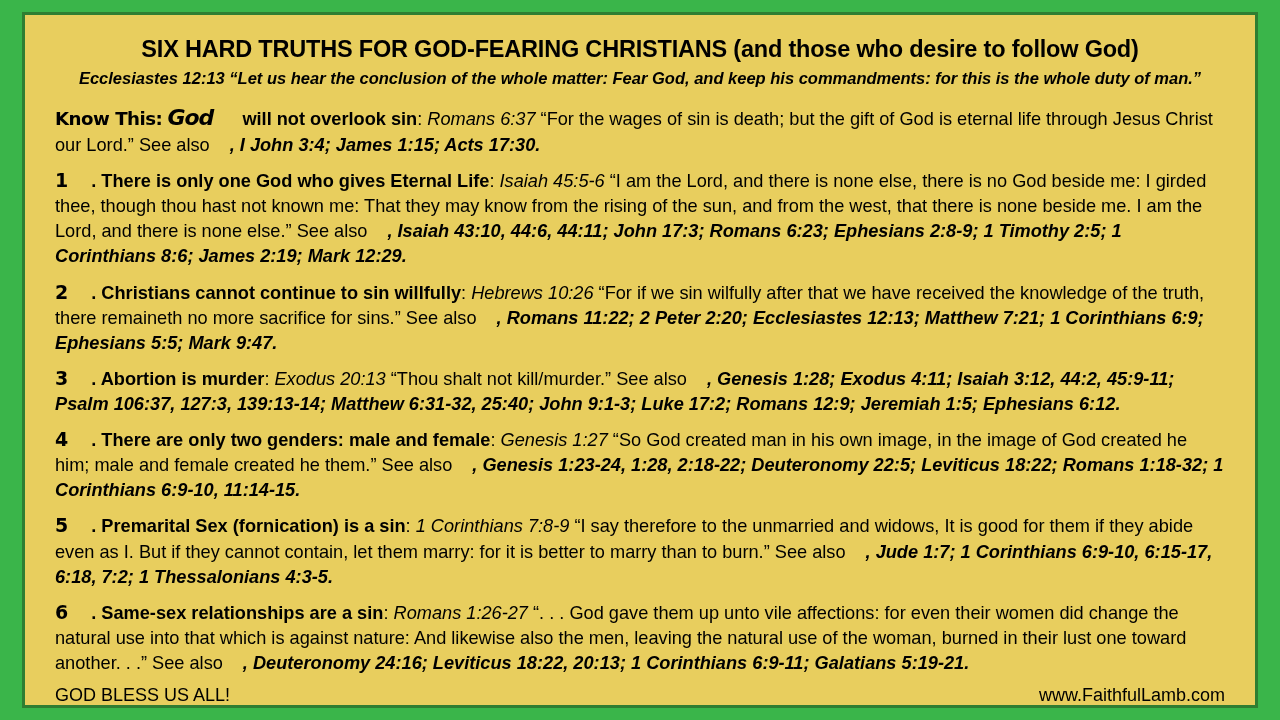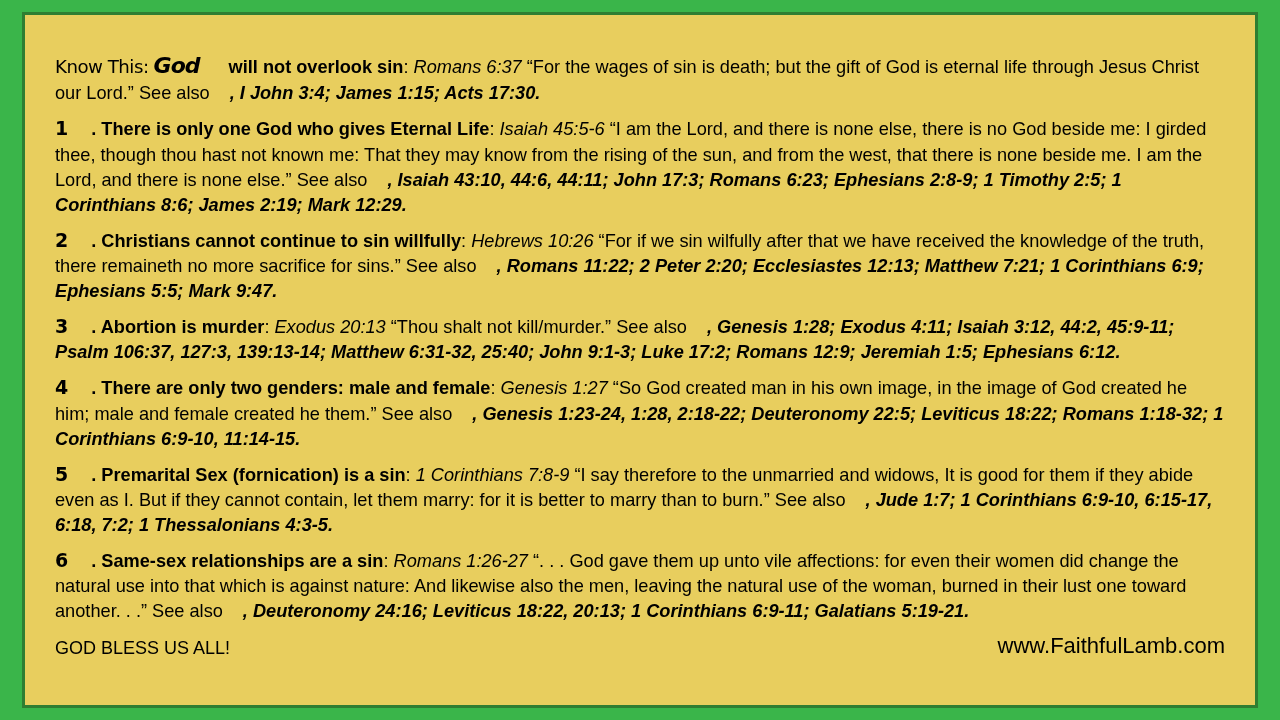--- a/index.html
+++ b/index.html
@@ -57,21 +57,21 @@
     font-size: 19px;
     letter-spacing: -1px;
     color: #000;
   }
   .lead {
     font-weight: bold;
     margin-left: 24px;
   }
   .know {
     font-family: "DejaVu Sans", sans-serif;
-    font-weight: normal;
+    font-weight: bold;
     letter-spacing: -0.5px;
   }
   .godword {
     font-family: "DejaVu Sans", sans-serif;
     font-weight: bold;
     font-size: 22px;
     letter-spacing: -1px;
     font-style: italic;
   }
   .ref {
@@ -84,36 +84,38 @@
   }
   .reflist {
     font-style: italic;
     font-weight: bold;
     margin-left: 20px;
   }
   .footer {
     margin-top: 2px;
     display: flex;
     justify-content: space-between;
-    align-items: flex-end;
+    align-items: flex-start;
     font-size: 17.5px;
     color: #000;
   }
   .bless {
     font-size: 18px;
   }
   .site {
-    font-size: 22px;
+    font-size: 18px;
   }
 </style>
 </head>
 <body>
 
 <div class="poster">
 
+  <div class="title">SIX HARD TRUTHS FOR GOD-FEARING CHRISTIANS (and those who desire to follow God)</div>
+  <div class="subtitle">Ecclesiastes 12:13 “Let us hear the conclusion of the whole matter: Fear God, and keep his commandments: for this is the whole duty of man.”</div>
 
   <div class="body">
 
     <div class="item">
       <span class="know">Know This:</span>
       <span class="godword">God</span><span class="lead"> will not overlook sin</span><span>:</span><span class="ref"> Romans 6:37 </span><span class="quote">“For the wages of sin is death; but the gift of God is eternal life through Jesus Christ our Lord.” </span><span class="seealso">See also</span><span class="reflist">, I John 3:4; James 1:15; Acts 17:30.</span>
     </div>
 
     <div class="item">
       <span class="num">1</span><span class="lead">. There is only one God who gives Eternal Life</span><span>:</span><span class="ref"> Isaiah 45:5-6 </span><span class="quote">“I am the Lord, and there is none else, there is no God beside me: I girded thee, though thou hast not known me: That they may know from the rising of the sun, and from the west, that there is none beside me. I am the Lord, and there is none else.” </span><span class="seealso">See also</span><span class="reflist">, Isaiah 43:10, 44:6, 44:11; John 17:3; Romans 6:23; Ephesians 2:8-9; 1 Timothy 2:5; 1 Corinthians 8:6; James 2:19; Mark 12:29.</span>

